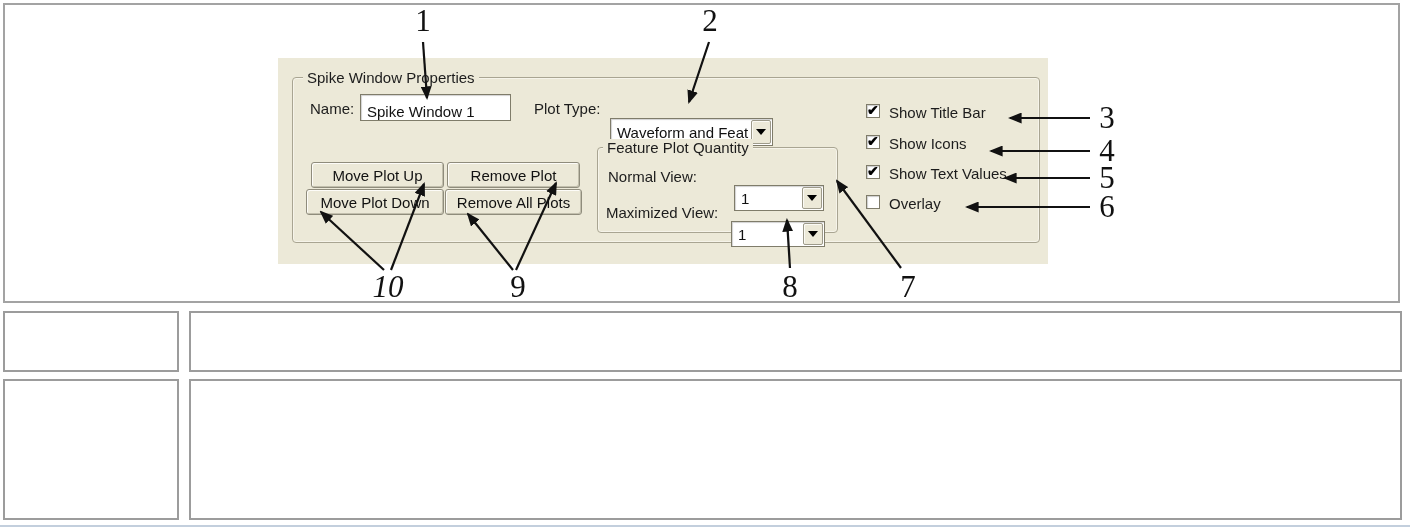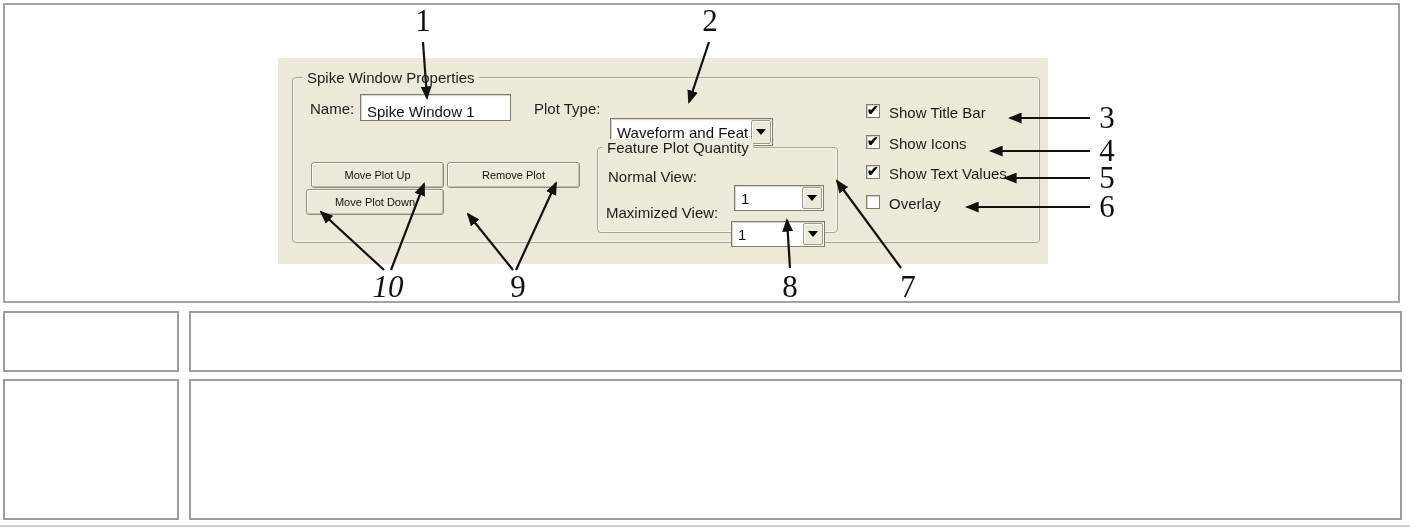--- a/index.html
+++ b/index.html
@@ -28,21 +28,21 @@
   .combo-value{position:absolute;left:6px;top:0;bottom:0;display:flex;align-items:center;
                font-size:15px;color:#111;white-space:nowrap;}
   .combo-btn{position:absolute;right:1px;top:1px;bottom:1px;width:20px;background:#ece9d8;
              border:1px solid #9d9a8a;border-radius:2px;box-sizing:border-box;
              box-shadow:inset 1px 1px 0 #fbfaf4;display:flex;align-items:center;justify-content:center;}
   .combo-arrow{width:0;height:0;border-left:5px solid transparent;border-right:5px solid transparent;
                border-top:6px solid #000;}
 
   .xp-btn{position:absolute;box-sizing:border-box;background:#ece9d8;border:1px solid #8f8c7c;
           border-radius:3px;box-shadow:inset 1px 1px 0 #fdfcf8, inset -1px -1px 0 #c2bfad;
-          display:flex;align-items:center;justify-content:center;font-size:11px;color:#111;
+          display:flex;align-items:center;justify-content:center;font-size:15px;color:#111;
           white-space:nowrap;cursor:default;}
 
   .xp-check{position:absolute;display:flex;align-items:flex-start;gap:9px;height:18px;}
   .cb-box{width:14px;height:14px;box-sizing:border-box;background:#fff;border:1px solid #7f7c6a;
           box-shadow:inset 1px 1px 1px rgba(0,0,0,.2);position:relative;flex:0 0 auto;}
   .xp-check.checked .cb-box::after{content:"\2714";position:absolute;left:0px;top:-3px;
           font-size:14px;font-weight:bold;color:#000;}
   .cb-label{font-size:15px;color:#1c1c1c;white-space:nowrap;}
 
   
@@ -74,20 +74,21 @@
   <div class="xp-combo" style="left:610px;top:94px;width:163px;height:28px;">
     <span class="combo-value">Waveform and Feat</span>
     <span class="combo-btn">
       <span class="combo-arrow"></span>
     </span>
   </div>
 
   <div class="xp-btn" style="left:311px;top:162px;width:133px;height:26px;">Move Plot Up</div>
   <div class="xp-btn" style="left:306px;top:189px;width:138px;height:26px;">Move Plot Down</div>
   <div class="xp-btn" style="left:447px;top:162px;width:133px;height:26px;">Remove Plot</div>
+  <div class="xp-btn" style="left:445px;top:189px;width:137px;height:26px;">Remove All Plots</div>
 
   <div class="groupbox" style="left:597px;top:147px;width:241px;height:86px;"></div>
   <div class="grouplabel" style="left:603px;top:139px;">Feature Plot Quantity</div>
 
   <div class="xp-label" style="left:608px;top:168px;">Normal View:</div>
   <div class="xp-combo" style="left:734px;top:161px;width:90px;height:26px;">
     <span class="combo-value">1</span>
     <span class="combo-btn">
       <span class="combo-arrow"></span>
     </span>

